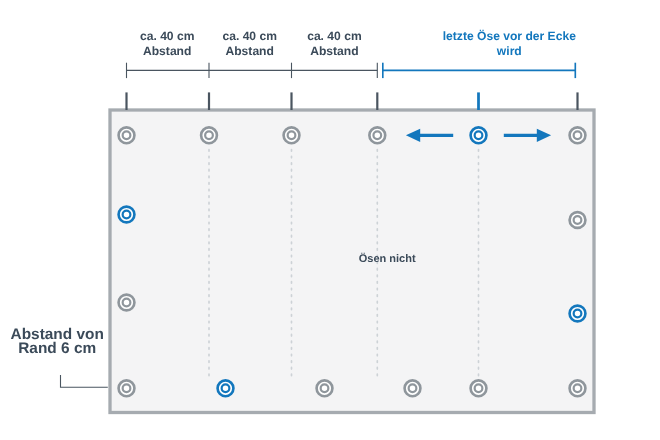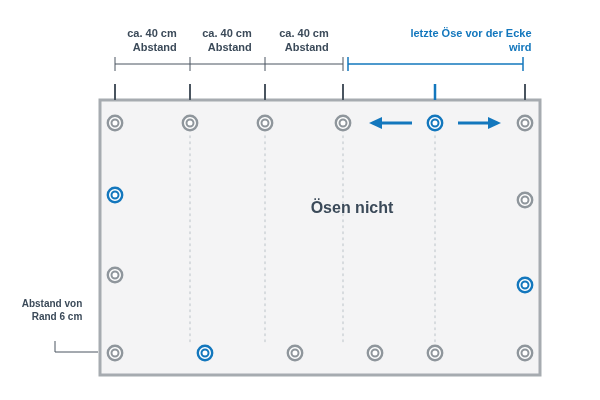--- a/index.html
+++ b/index.html
@@ -1,26 +1,26 @@
 <!DOCTYPE html>
 <html><head>
 <meta charset="utf-8">
 <style>
   html,body{margin:0;padding:0;background:#fff;}
   .stage{
     position:relative;width:600px;height:400px;background:#ffffff;
     font-family:"Liberation Sans",sans-serif;overflow:hidden;
   }
   svg{position:absolute;left:0;top:0;}
-  .lbl{position:absolute;transform:translateX(-50%);text-align:right;
+  .lbl{position:absolute;transform:translateX(-50%);text-align:center;
        font-weight:bold;color:#3b4a59;}
   .dim-label{top:26px;font-size:11px;line-height:14px;}
   .blue-note{top:26px;font-size:11px;line-height:14px;color:#1377bd;margin-left:29px;}
-  .center-note{top:200px;left:352px;font-size:16px;line-height:15px;}
-  .left-note{top:297px;left:52px;font-size:10px;line-height:13px;}
+  .center-note{top:228px;left:352px;font-size:10px;line-height:15px;}
+  .left-note{top:297px;left:52px;font-size:14px;line-height:13px;}
   .lbl span{display:block;}
 </style>
 </head>
 <body>
 
 <div class="stage">
 
   <svg id="diagram" width="600" height="400" viewBox="0 0 600 400">
 
     <rect x="100" y="100" width="440" height="275" fill="#f4f4f5" stroke="#a6abb0" stroke-width="3"></rect>

